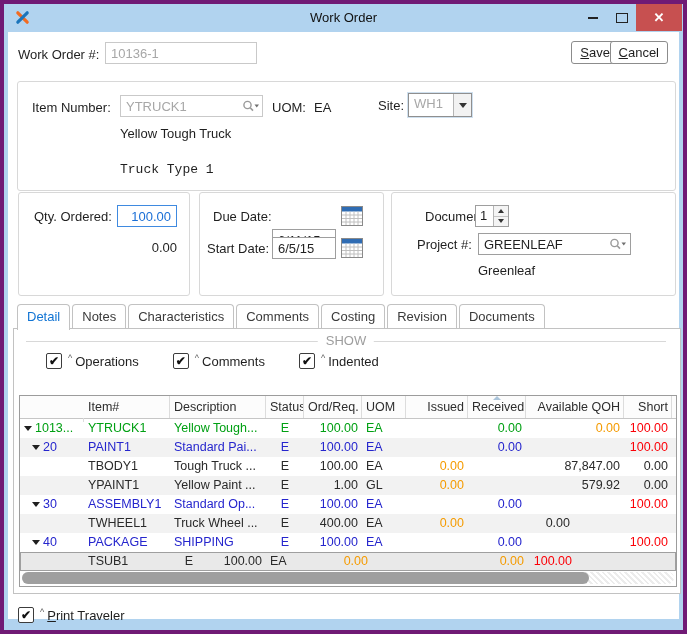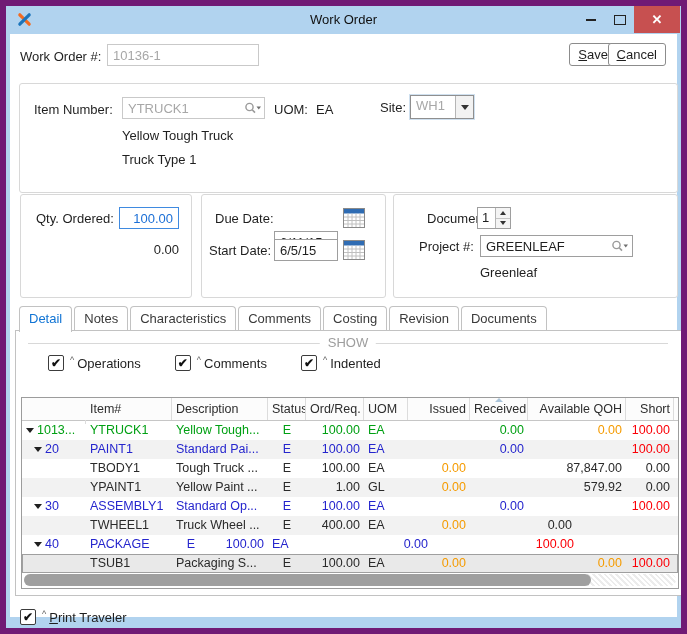--- a/index.html
+++ b/index.html
@@ -1,16 +1,16 @@
 <!DOCTYPE html>
 <html><head>
 <meta charset="utf-8">
 <style>
   html,body{margin:0;padding:0;background:#d8d8d8;font-family:"Liberation Sans",sans-serif;}
-  .window{position:relative;width:687px;height:634px;background:#b1d3ef;border:6px solid #701a75;box-sizing:border-box;overflow:hidden;}
+  .window{position:relative;width:687px;height:634px;background:#b1d3ef;border:4px solid #701a75;box-sizing:border-box;overflow:hidden;}
   
   .titlebar{position:absolute;top:0;left:0;right:0;height:28px;}
   .app-logo{position:absolute;left:11px;top:6px;width:15px;height:15px;}
   .win-title{position:absolute;left:0;right:0;top:0;height:28px;line-height:28px;text-align:center;font-size:13px;color:#101010;}
   .winbtns{position:absolute;right:1px;top:0;height:27px;display:flex;align-items:stretch;}
   .wbtn{width:29px;display:flex;align-items:center;justify-content:center;cursor:default;}
   .wbtn .min-glyph{width:10px;height:2px;background:#222;}
   .wbtn .max-glyph{width:10px;height:8px;border:1.5px solid #222;background:transparent;}
   .wbtn.close{width:46px;background:#c75050;color:#fff;font-size:13px;font-weight:bold;}
   
@@ -131,21 +131,21 @@
           <svg width="19" height="14" viewBox="0 0 19 14">
             <circle cx="6.5" cy="6" r="3.6" fill="none" stroke="#9a9a9a" stroke-width="1.4"></circle>
             <line x1="9.2" y1="8.8" x2="12" y2="11.6" stroke="#9a9a9a" stroke-width="1.6"></line>
             <path d="M13.5 5.5 h4.5 l-2.25 3 z" fill="#6f6f6f"></path>
           </svg>
         </span>
       </div>
       <span class="lbl abs" style="left:254px;top:18px;">UOM:</span>
       <span class="lbl abs" style="left:296px;top:18px;">EA</span>
       <span class="lbl abs" style="left:102px;top:44px;">Yellow Tough Truck</span>
-      <span class="lbl abs" style="left:102px;top:68px;">Truck Type 1</span>
+      <span class="lbl abs" style="left:102px;top:80px;font-family:Liberation Mono, monospace;">Truck Type 1</span>
 
       <span class="lbl abs" style="left:360px;top:16px;">Site:</span>
       <div class="combo abs">
         <span class="txt">WH1</span>
         <span class="dd">
             <span class="tri-down"></span>
           </span>
       </div>
 
     </div>
@@ -331,32 +331,32 @@
               <div class="td" style="width: 38px; text-align: center;"><span>E</span></div>
               <div class="td" style="width: 58px; text-align: right;"><span>400.00</span></div>
               <div class="td" style="width: 44px; text-align: left;"><span>EA</span></div>
               <div class="td" style="width: 62px; text-align: right;"><span class="c-orange">0.00</span></div>
               <div class="td" style="width: 58px; text-align: right;"><span></span></div>
               <div class="td" style="width: 48px; text-align: right;"><span>0.00</span></div>
             </div>
             <div class="tr c-blue">
               <div class="td" style="width: 64px; text-align: left; padding-left: 12px;"><span class="exp"></span><span>40</span></div>
               <div class="td" style="width: 86px; text-align: left;"><span>PACKAGE</span></div>
+              <div class="td" style="width: 96px; text-align: left;"><span>SHIPPING</span></div>
               <div class="td" style="width: 38px; text-align: center;"><span>E</span></div>
               <div class="td" style="width: 58px; text-align: right;"><span>100.00</span></div>
               <div class="td" style="width: 44px; text-align: left;"><span>EA</span></div>
               <div class="td" style="width: 62px; text-align: right;"><span></span></div>
               <div class="td" style="width: 58px; text-align: right;"><span>0.00</span></div>
               <div class="td" style="width: 98px; text-align: right;"><span></span></div>
               <div class="td" style="width: 48px; text-align: right;"><span class="c-red">100.00</span></div>
             </div>
             <div class="tr alt selected c-black">
               <div class="td" style="width: 64px; text-align: left; padding-left: 20px;"><span></span></div>
               <div class="td" style="width: 86px; text-align: left;"><span>TSUB1</span></div>
-              <div class="td" style="width: 96px; text-align: left;"><span>Packaging S...</span></div>
               <div class="td" style="width: 38px; text-align: center;"><span>E</span></div>
               <div class="td" style="width: 58px; text-align: right;"><span>100.00</span></div>
               <div class="td" style="width: 44px; text-align: left;"><span>EA</span></div>
               <div class="td" style="width: 62px; text-align: right;"><span class="c-orange">0.00</span></div>
               <div class="td" style="width: 58px; text-align: right;"><span></span></div>
               <div class="td" style="width: 98px; text-align: right;"><span class="c-orange">0.00</span></div>
               <div class="td" style="width: 48px; text-align: right;"><span class="c-red">100.00</span></div>
             </div>
           </div>
         <div class="hscroll">

